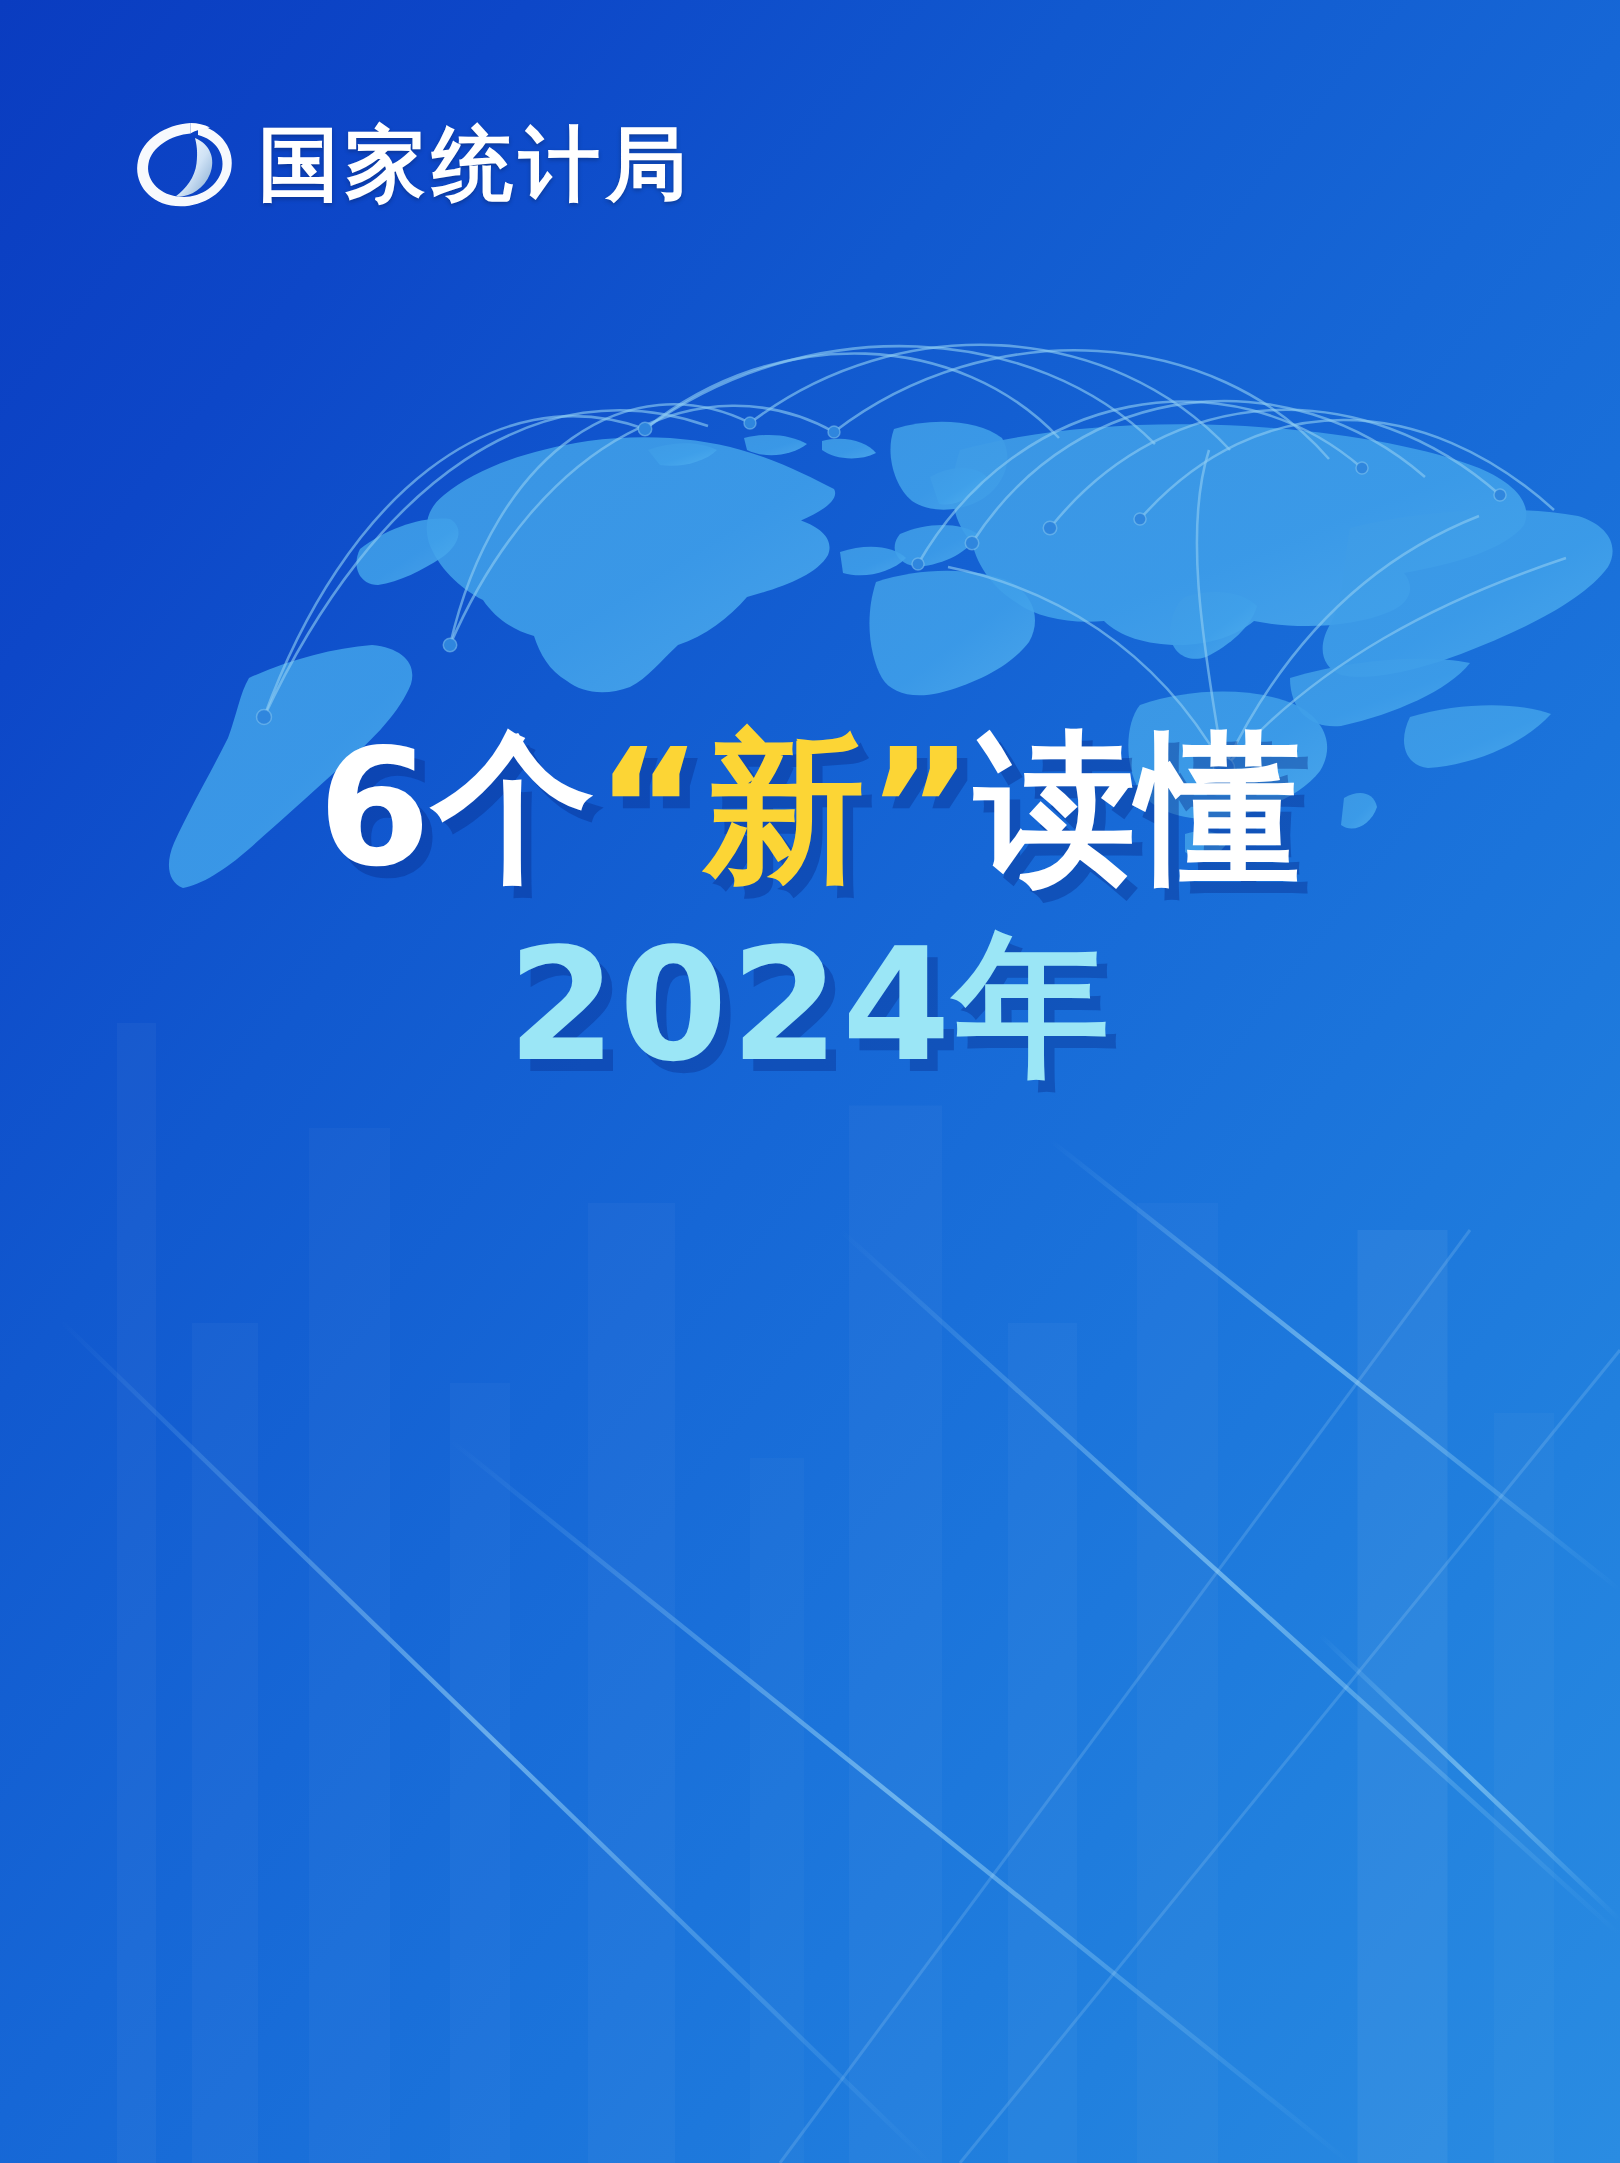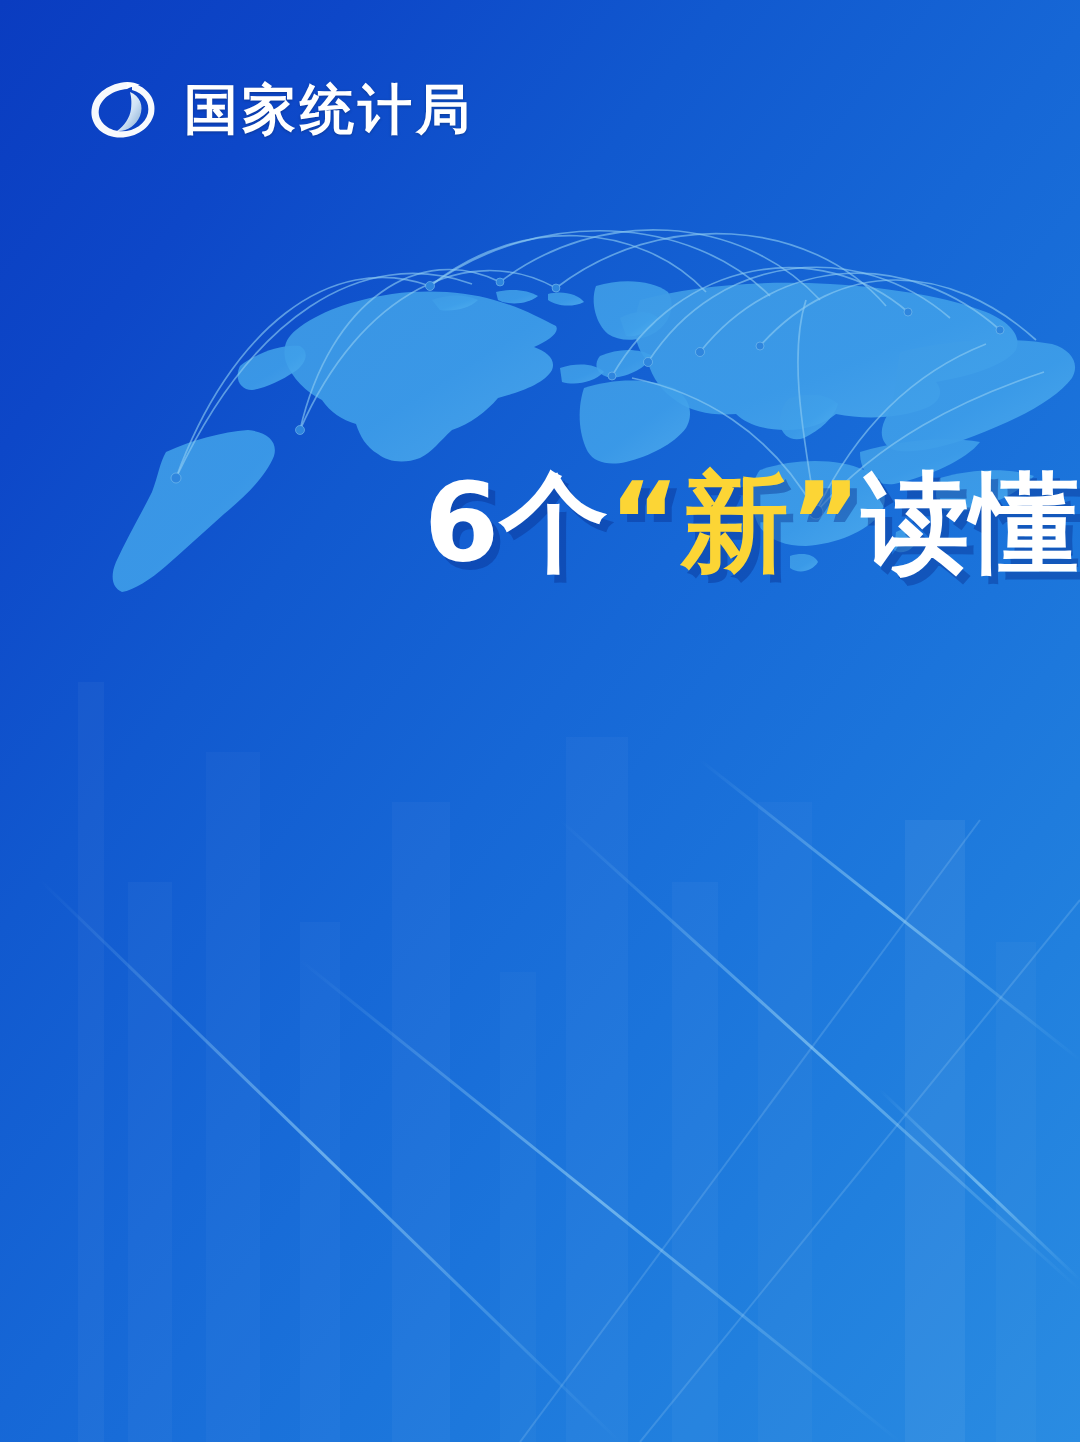--- a/index.html
+++ b/index.html
@@ -41,41 +41,41 @@
     background: rgba(255,255,255,0.045);
   }
 
   
   #logo {
     position: absolute;
     left: 86px;
     top: 74px;
     display: flex;
     align-items: center;
-    gap: 24px;
+    gap: 12px;
   }
   #logo .mark { width: 74px; height: 72px; display: block; }
   #logo .wordmark {
     color: #ffffff;
     font-size: 54px;
     font-weight: 700;
     letter-spacing: 4px;
     line-height: 1;
     font-family: "Liberation Serif", "DejaVu Serif", serif;
     text-shadow: 0 1px 3px rgba(0,0,0,0.25);
     white-space: nowrap;
   }
 
   
   #title-block {
     position: absolute;
     left: 0;
     right: 0;
-    top: 469px;
-    text-align: right;
+    top: 486px;
+    text-align: center;
   }
   .t-line {
     line-height: 1.0;
     white-space: nowrap;
     font-weight: 900;
     font-family: "DejaVu Sans", "Liberation Sans", sans-serif;
   }
   #title-line-1 {
     font-size: 108px;
     color: #ffffff;
@@ -260,15 +260,16 @@
         <path d="M44,18 C54,22 58,32 54,42 C50,52 40,58 31,57 C38,52 44,44 45,35 C46,27 45,22 44,18 Z" fill="url(#petalGrad)"></path>
 
         <path d="M41,8 C46,8 50,9 54,11 C48,12 44,13 41,15 Z" fill="#ffffff"></path>
       </svg>
     </span>
     <span class="wordmark">国家统计局</span>
   </div>
 
   <div id="title-block">
     <div class="t-line" id="title-line-1"><span>6个</span><span class="hl">“</span><span class="hl">新</span><span class="hl">”</span><span>读懂</span></div>
+    <div class="t-line" id="title-line-2">2024年</div>
   </div>
 
 </div>
 
 </body></html>

